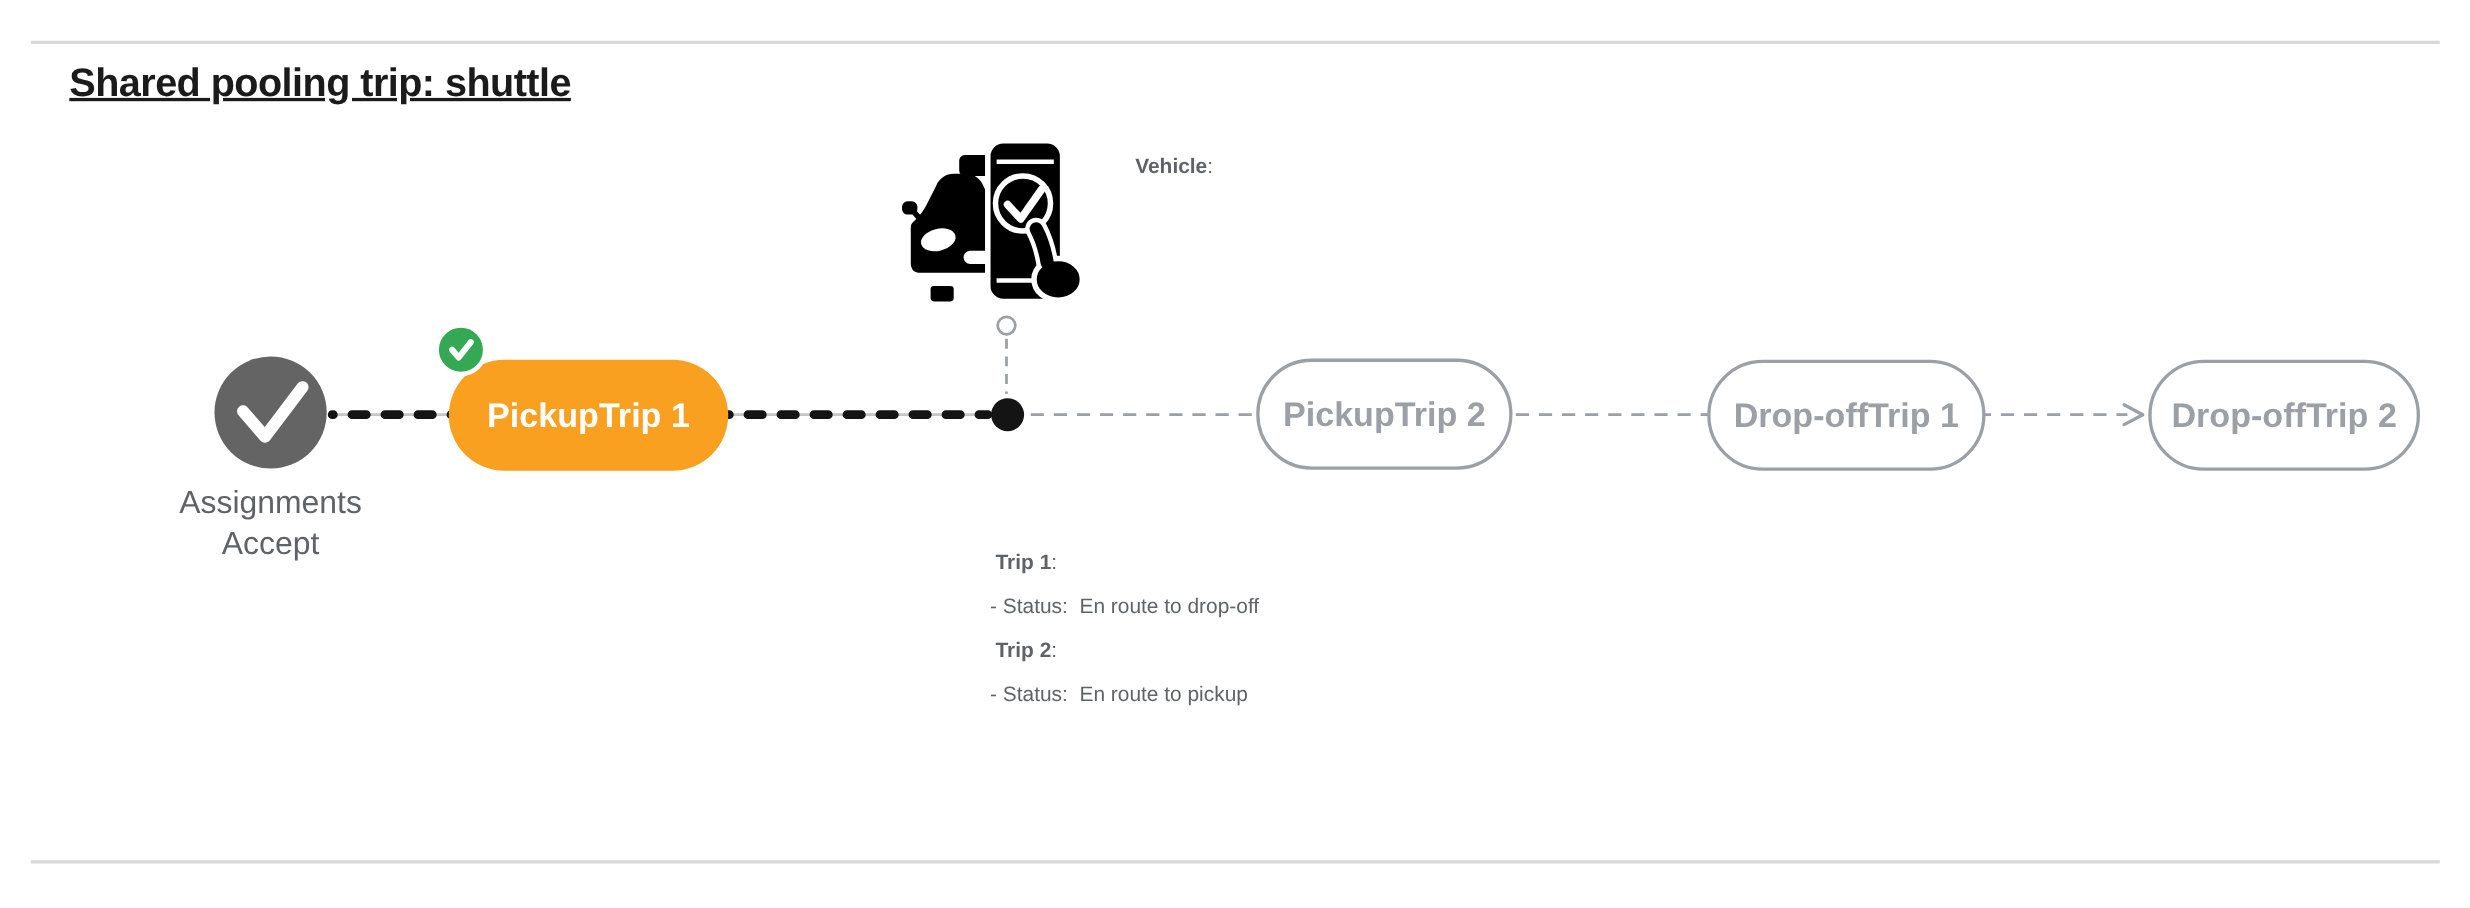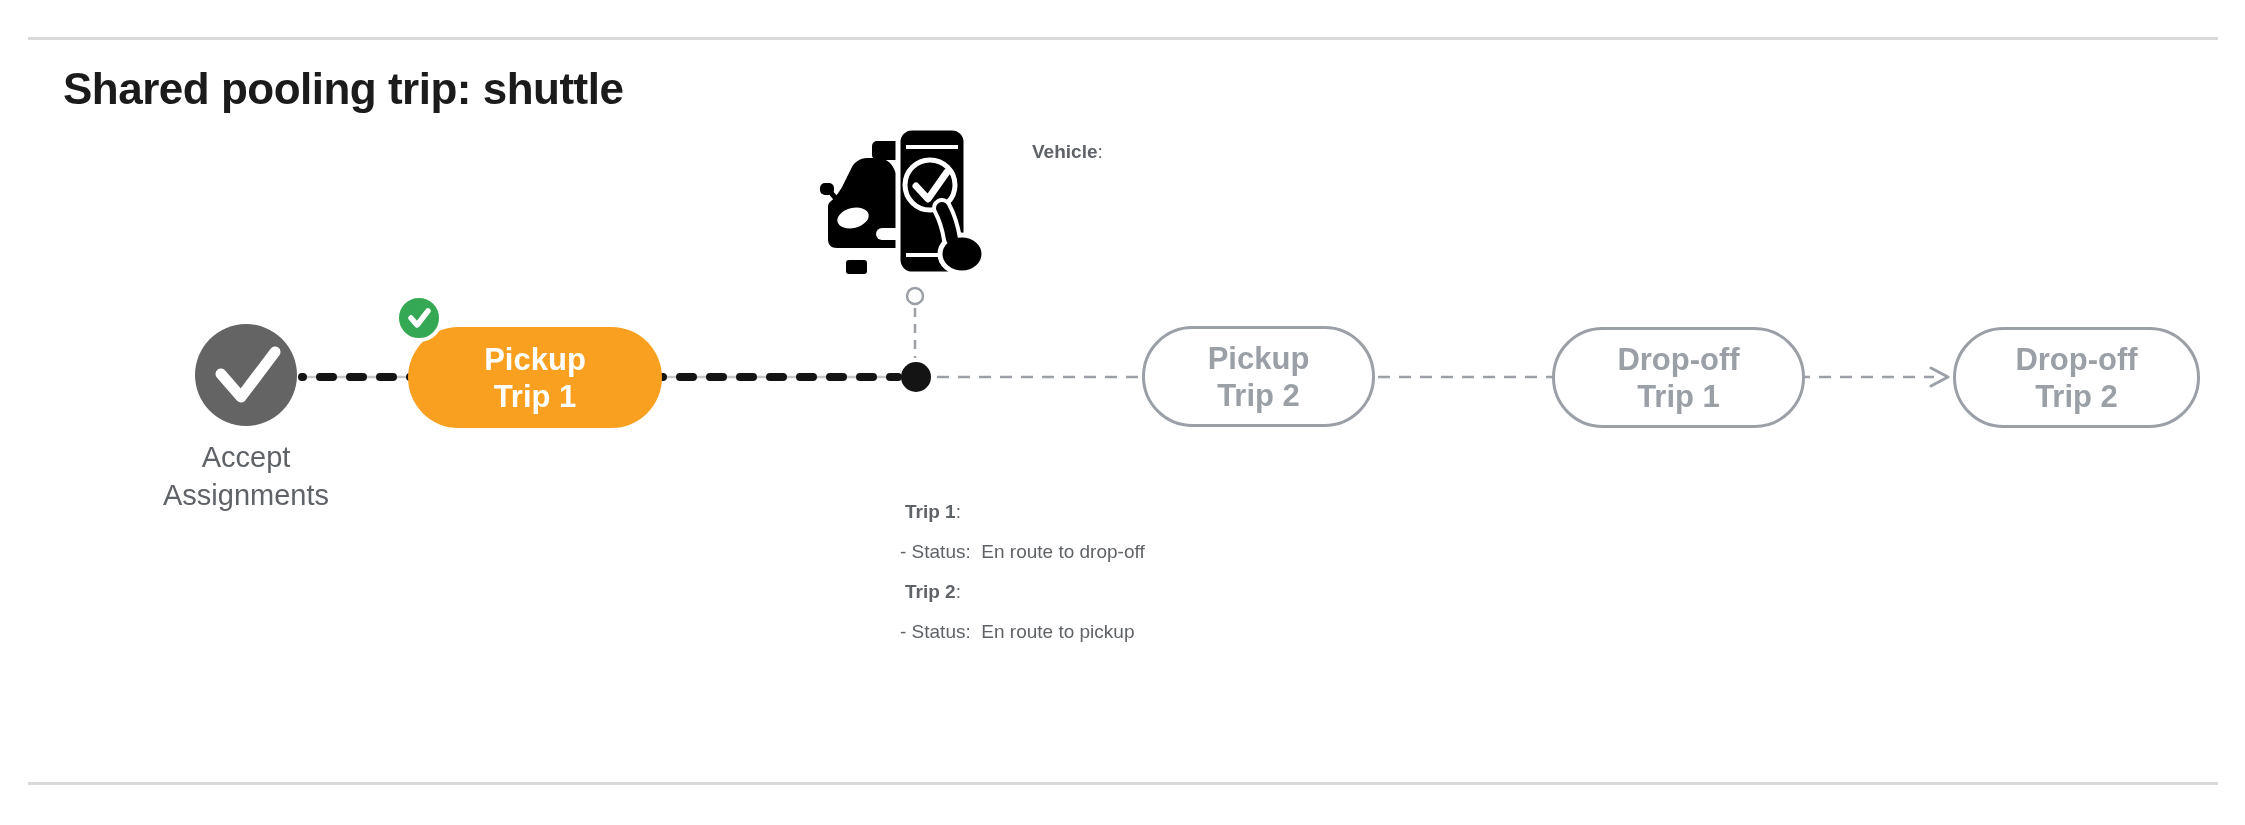--- a/index.html
+++ b/index.html
@@ -20,40 +20,41 @@
     left: 28px;
     width: 2190px;
     height: 3px;
     background: var(--rule, #d9d9d9);
   }
   .rule-top { top: 37px; }
   .rule-bottom { top: 782px; }
   .title {
     position: absolute;
     left: 63px;
-    top: 64px;
-    font-size: 44px;
+    top: 54px;
+    font-size: 36px;
     font-weight: 700;
     letter-spacing: -0.5px;
     color: var(--title-text, #1b1b1b);
     white-space: nowrap;
+    text-decoration: underline;
   }
   .layer {
     position: absolute;
     left: 0;
     top: 0;
     z-index: 1;
   }
   .pill {
     position: absolute;
     z-index: 2;
     box-sizing: border-box;
     border-radius: 52px;
     display: flex;
-    flex-direction: column;
+    flex-direction: row;
     align-items: center;
     justify-content: center;
     text-align: center;
     font-weight: 700;
     font-size: 31px;
     line-height: 37px;
     letter-spacing: 0px;
   }
   .pill-active {
     background: var(--active-orange, #f9a020);
@@ -179,22 +180,22 @@
     <div>Drop-off</div>
     <div>Trip 1</div>
   </div>
 
   <div class="pill pill-pending" style="left:1953px;top:327px;width:247px;height:101px">
     <div>Drop-off</div>
     <div>Trip 2</div>
   </div>
 
   <div class="start-label">
+    <div>Assignments</div>
     <div>Accept</div>
-    <div>Assignments</div>
   </div>
 
   <div class="info-block vehicle-info">
     <div class="info-heading"><span class="b">Vehicle</span><span>:</span></div>
   </div>
 
   <div class="info-block trip-info">
     <div class="info-heading"><span class="b">Trip 1</span><span>:</span></div>
     <div class="info-line">- Status:  En route to drop-off</div>
     <div class="info-heading"><span class="b">Trip 2</span><span>:</span></div>

